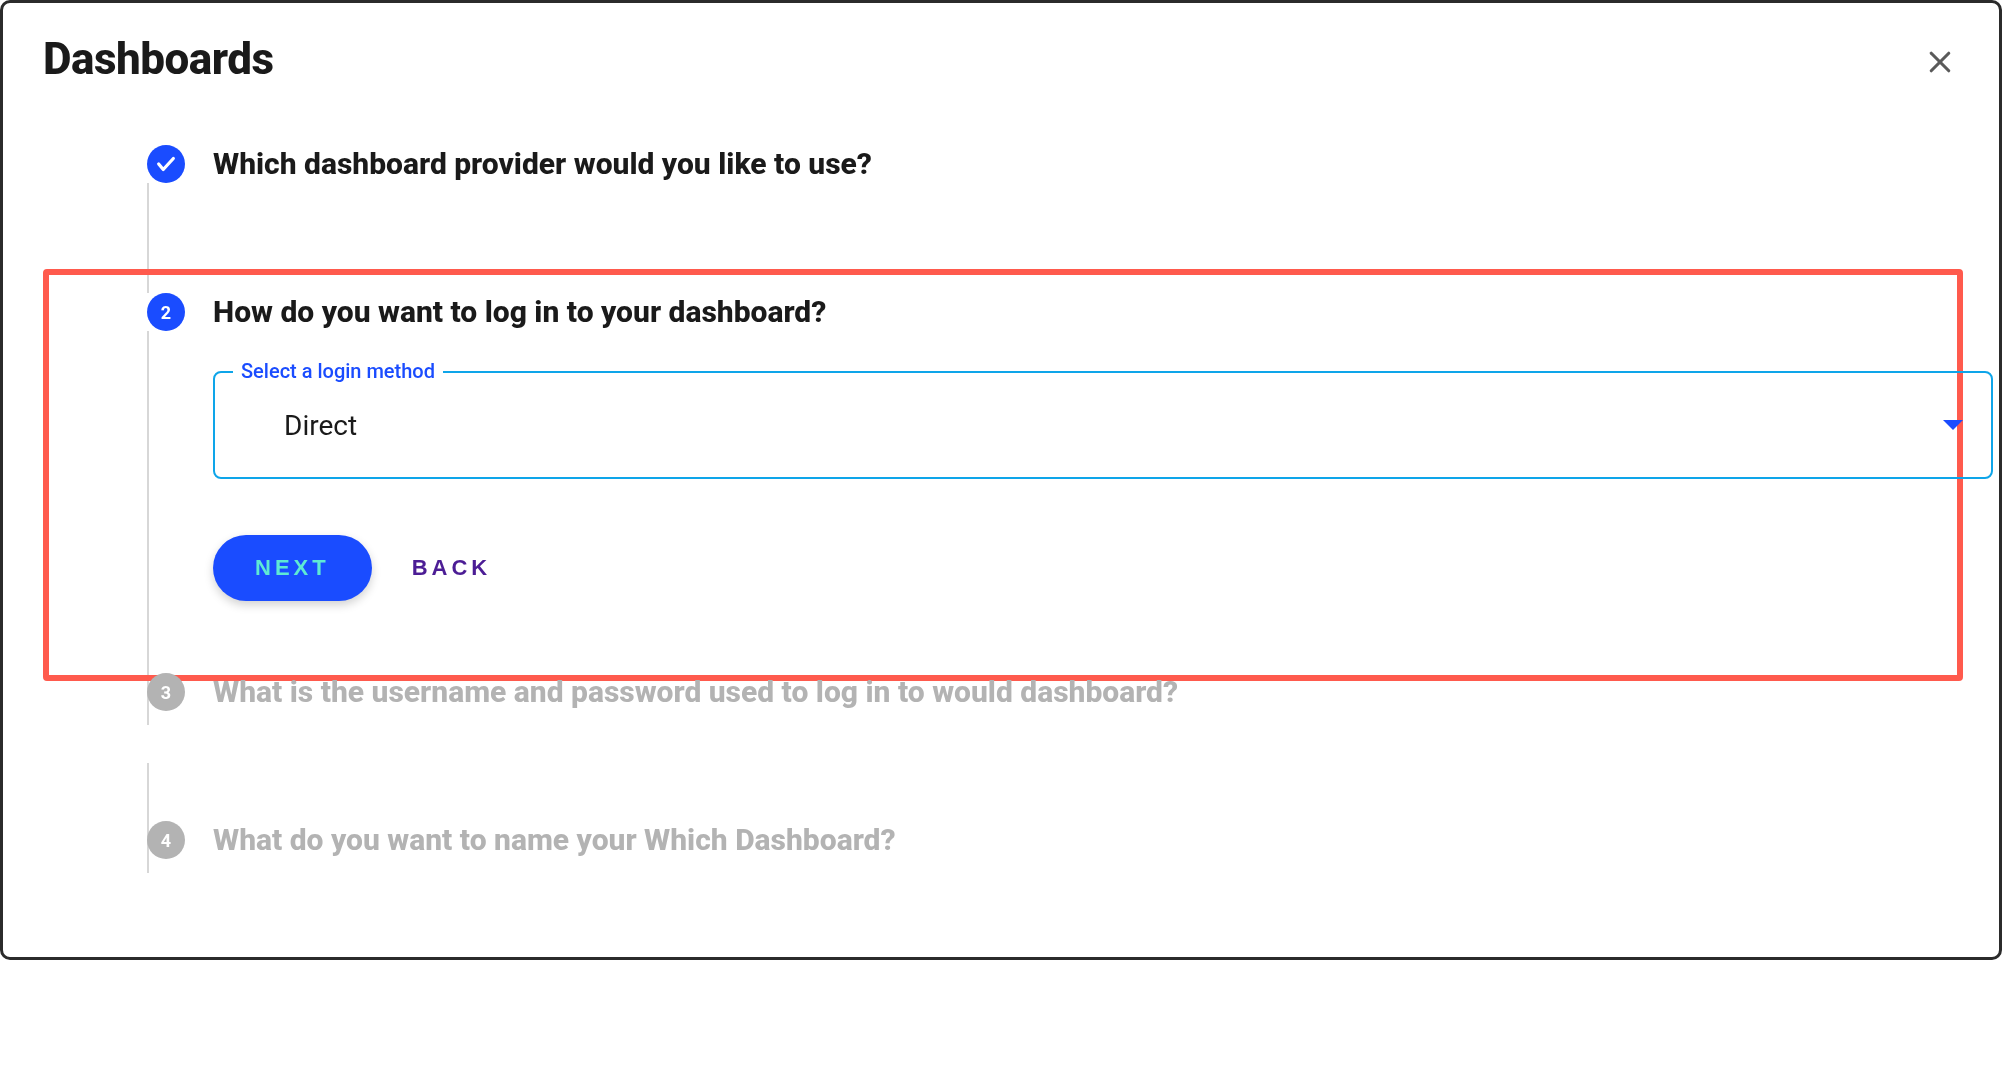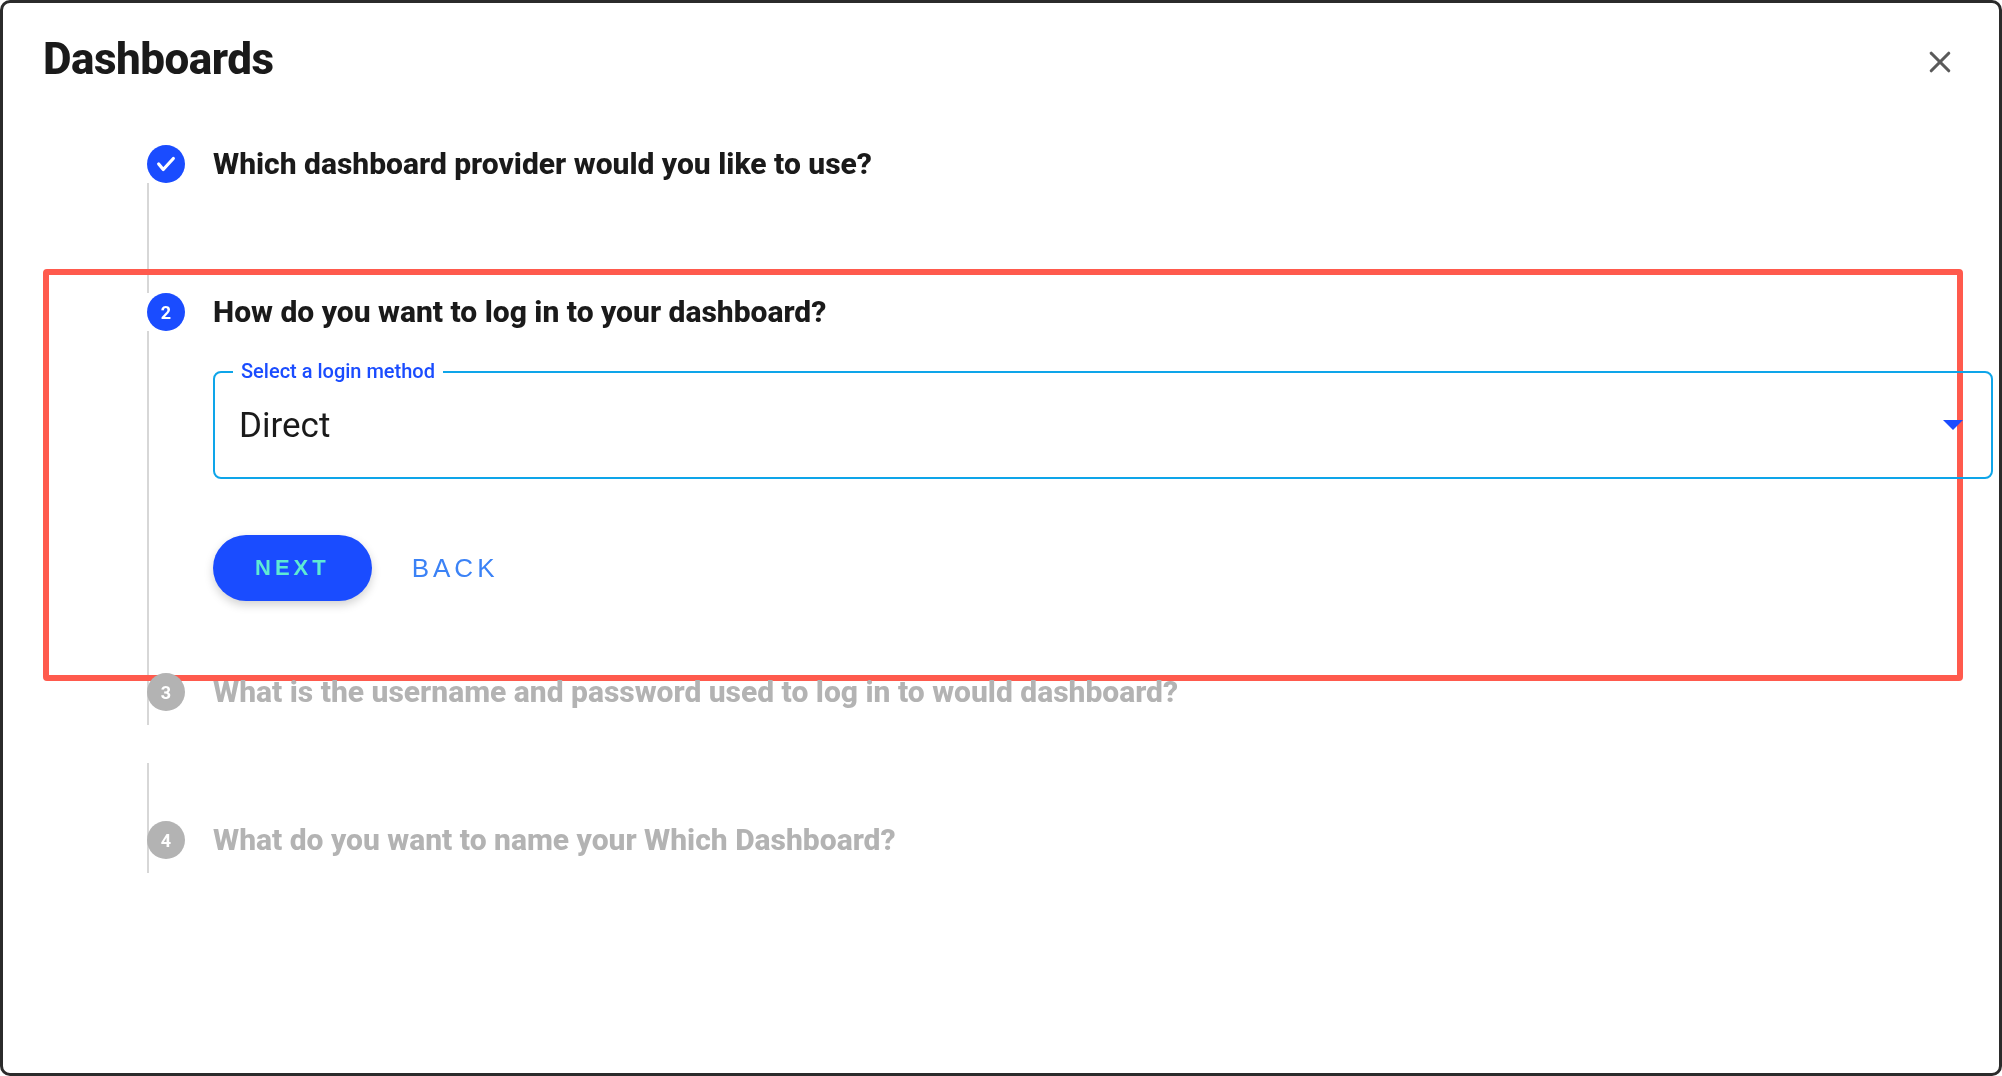--- a/index.html
+++ b/index.html
@@ -5,21 +5,21 @@
   * { box-sizing: border-box; margin: 0; padding: 0; }
   html, body {
     width: 100%; height: 100%;
     font-family: -apple-system, BlinkMacSystemFont, "Segoe UI", Roboto, "Helvetica Neue", Arial, sans-serif;
     background: #fff;
     color: #1a1a1a;
   }
   .dialog {
     position: relative;
     width: 2002px;
-    height: 1076px;
+    height: 960px;
     border: 3px solid #2b2b2b;
     border-radius: 10px;
     background: #fff;
     padding: 30px 40px 20px 40px;
   }
   .dialog-title {
     font-size: 44px;
     font-weight: 800;
     color: #1a1a1a;
     letter-spacing: -0.5px;
@@ -102,22 +102,23 @@
     position: absolute;
     top: -14px;
     left: 18px;
     background: #fff;
     padding: 0 8px;
     font-size: 20px;
     color: #1a4cff;
     font-weight: 500;
   }
   .select-value {
-    font-size: 35px;
-    color: #1a1a1a;
+    font-size: 28px;
+    color: #1a1a1a;
+    margin-left: 45px;
   }
   .select-caret {
     position: absolute;
     right: 28px;
     top: 50%;
     transform: translateY(-50%);
     width: 0; height: 0;
     border-left: 10px solid transparent;
     border-right: 10px solid transparent;
     border-top: 10px solid #1a4cff;
@@ -136,23 +137,23 @@
     letter-spacing: 4px;
     border: none;
     border-radius: 999px;
     padding: 20px 42px;
     cursor: pointer;
     box-shadow: 0 4px 10px rgba(0,0,0,0.18);
   }
   .btn-text {
     background: none;
     border: none;
-    color: #3b82f6;
-    font-size: 26px;
-    font-weight: 400;
+    color: #4c1d95;
+    font-size: 22px;
+    font-weight: 700;
     letter-spacing: 4px;
     cursor: pointer;
   }
   .check-svg { width: 22px; height: 22px; }
 </style>
 </head>
 <body>
 
 <div class="dialog">
 

